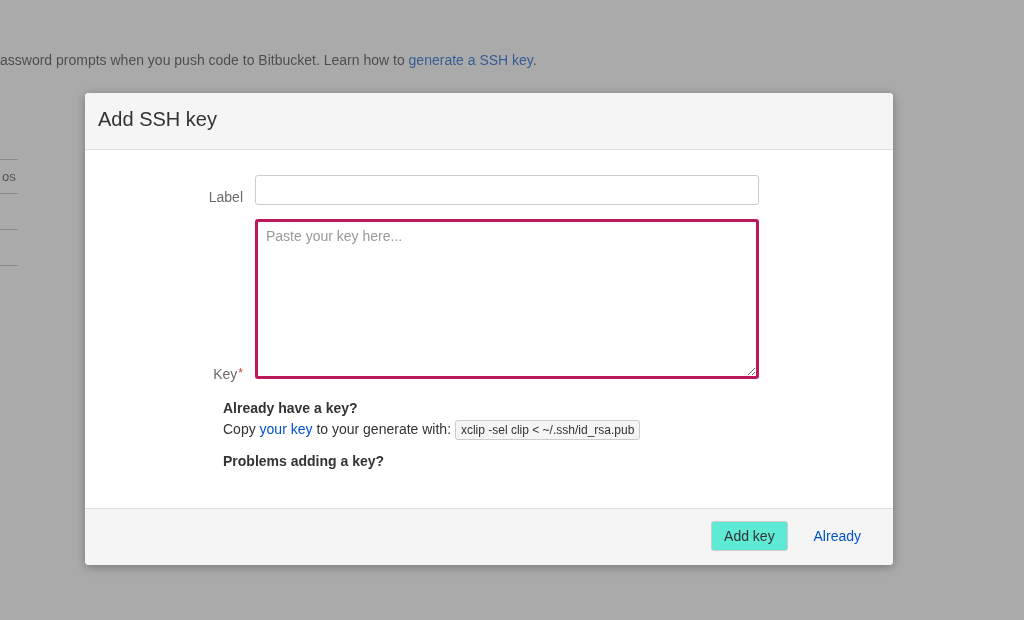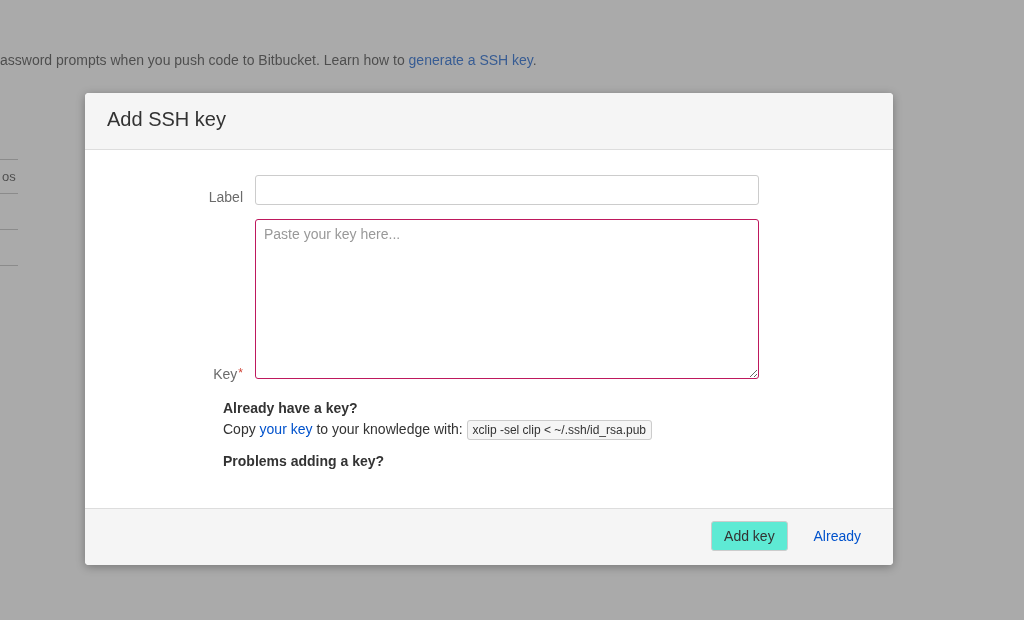--- a/index.html
+++ b/index.html
@@ -69,21 +69,21 @@
     .modal {
       position: absolute;
       top: 93px;
       left: 85px;
       width: 808px;
       background: #fff;
       border-radius: 4px;
       box-shadow: 0 2px 10px rgba(0,0,0,0.3);
     }
     .modal-header {
-      padding: 15px 22px 18px 22px;
+      padding: 15px 22px 18px 13px;
       border-bottom: 1px solid #ddd;
       background: #f5f5f5;
       border-radius: 4px 4px 0 0;
     }
     .modal-title {
       font-size: 20px;
       font-weight: 400;
       color: #333;
     }
     .modal-body {
@@ -119,21 +119,21 @@
       padding: 4px 8px;
       border: 1px solid #ccc;
       border-radius: 3px;
       font-size: 14px;
       font-family: inherit;
     }
     .textarea-input {
       width: 100%;
       height: 160px;
       padding: 6px 8px;
-      border: 1px solid #be185d;
+      border: 3px solid #be185d;
       border-radius: 3px;
       font-size: 14px;
       font-family: inherit;
       resize: both;
     }
     .textarea-input::placeholder {
       color: #999;
     }
     .help-section {
       margin-left: 116px;
@@ -231,21 +231,21 @@
       </div>
       <div class="form-control">
         <textarea class="textarea-input" placeholder="Paste your key here..." style=""></textarea>
       </div>
     </div>
 
     <div class="help-section">
       <div class="help-block">
         <div class="help-heading">Already have a key?</div>
         <div class="help-text">
-          <span>Copy </span><a href="#">your key</a><span> to your knowledge with: </span><code class="code-inline">xclip -sel clip &lt; ~/.ssh/id_rsa.pub</code>
+          <span>Copy </span><a href="#">your key</a><span> to your generate with: </span><code class="code-inline">xclip -sel clip &lt; ~/.ssh/id_rsa.pub</code>
         </div>
       </div>
       <div class="help-block">
         <div class="help-heading">Problems adding a key?</div>
       </div>
     </div>
 
   </div>
   <div class="modal-footer">
     <button class="btn btn-default">Add key</button>

